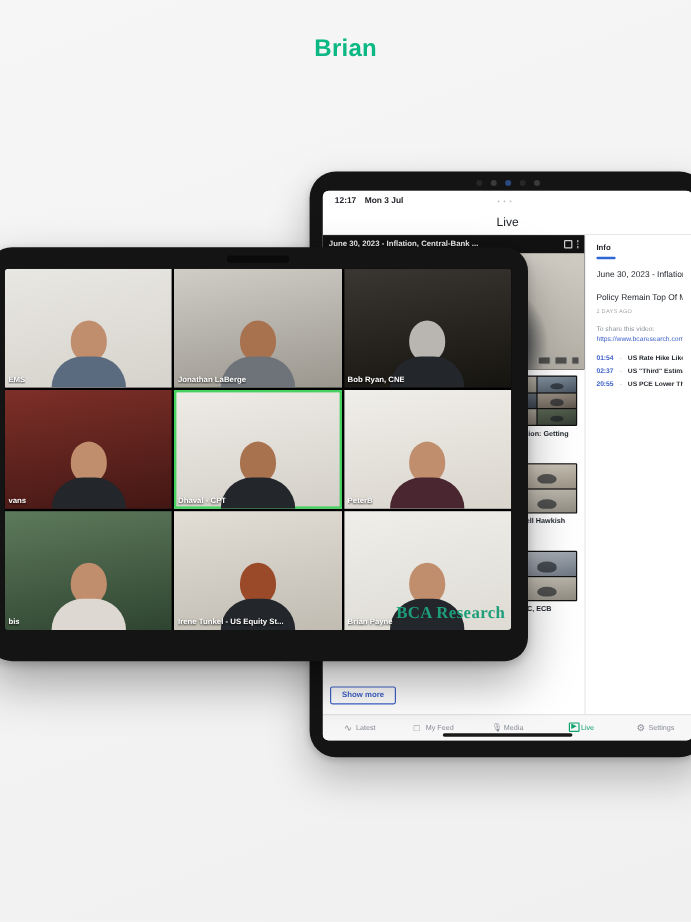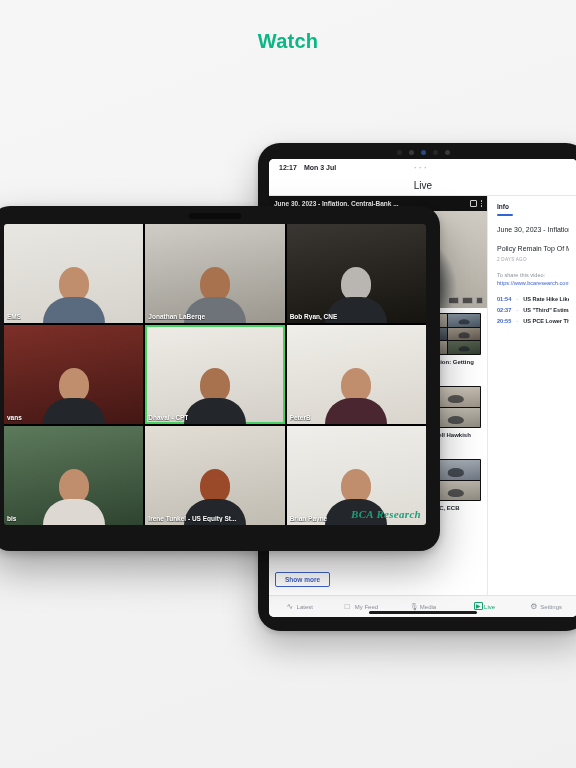--- a/index.html
+++ b/index.html
@@ -205,22 +205,22 @@
   .pcell { position: relative; overflow: hidden; background: #1a1a1a; }
   .pcell.selected { outline: 2px solid #46d160; outline-offset: -2px; }
   .pname {
     position: absolute; left: 3px; bottom: 3px;
     font-size: 6.5px; color: #fff; font-weight: bold;
     text-shadow: 0 1px 2px rgba(0,0,0,.9);
     max-width: 92%; overflow: hidden; white-space: nowrap; text-overflow: ellipsis;
   }
   .watermark {
     position: absolute; right: 5px; bottom: 5px;
-    font-family: "Liberation Serif", serif; font-size: 11px;
-    color: #1f9e7a; font-weight: bold; letter-spacing: .3px; font-style: italic;
+    font-family: "Liberation Serif", serif; font-size: 14px;
+    color: #1f9e7a; font-weight: bold; letter-spacing: .3px;
   }
   .face { position: absolute; left: 50%; bottom: 0; transform: translateX(-50%); }
   .head { width: 30px; height: 34px; border-radius: 50% 50% 45% 45%; }
   .body { width: 62px; height: 26px; border-radius: 26px 26px 0 0; margin-top: -4px; }
 
   
   .bg1 { background: linear-gradient(170deg,#e9e7e2 0%,#d6d3cc 100%); }
   .bg2 { background: linear-gradient(170deg,#cfcdc6 0%,#9b978f 100%); }
   .bg3 { background: linear-gradient(170deg,#3a3631 0%,#16140f 100%); }
   .bg4 { background: linear-gradient(170deg,#7d2f28 0%,#431714 100%); }
@@ -238,21 +238,21 @@
   .sh-white { background: #ddd9d2; }
   .sh-maroon { background: #4a2630; }
   .hair-grey { background: #b9b6b1; }
 </style>
 </head>
 <body>
 
 <div class="page">
 
   <div class="header">
-    <div class="header-title">Watch</div>
+    <div class="header-title">Brian</div>
   </div>
 
   <div class="tablet">
     <div class="tablet-cam">
       <span class="cam-dot dim"></span>
       <span class="cam-dot"></span>
       <span class="cam-dot blue"></span>
       <span class="cam-dot dim"></span>
       <span class="cam-dot"></span>
     </div>

